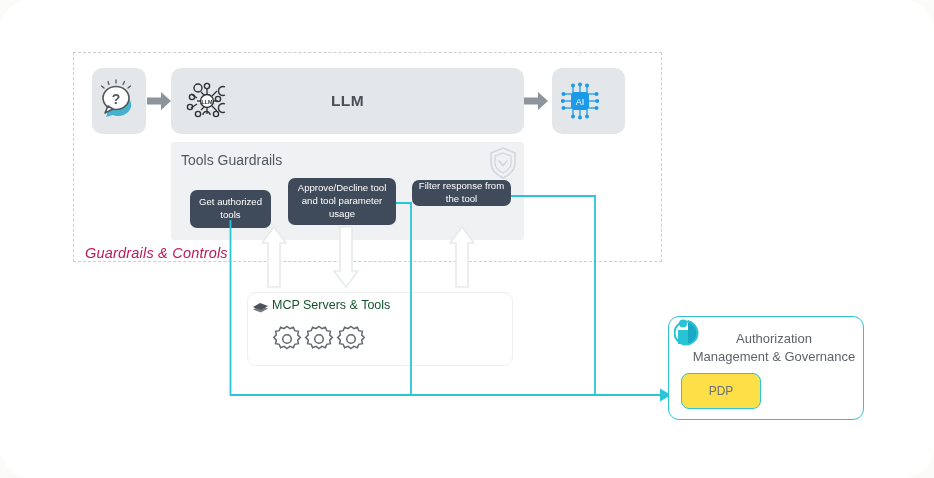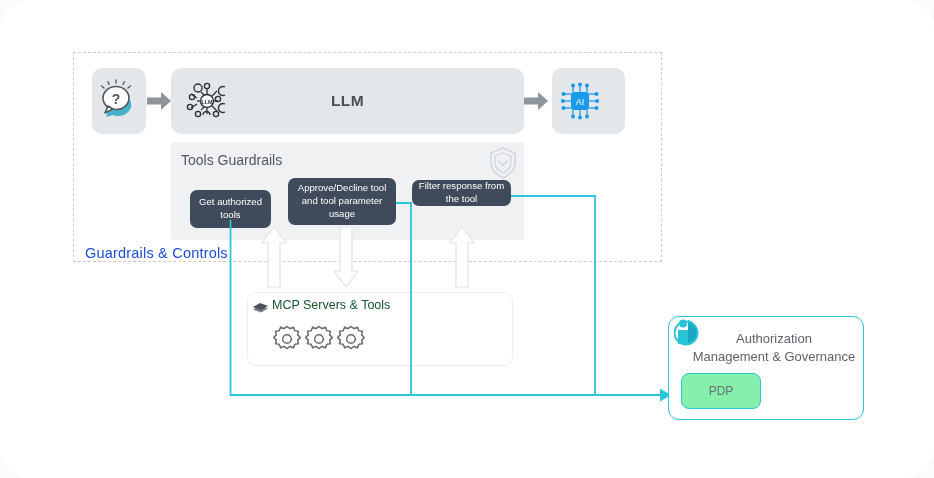--- a/index.html
+++ b/index.html
@@ -28,23 +28,24 @@
     position: absolute;
     left: 73px; top: 52px;
     width: 589px; height: 210px;
     border: 1.5px dashed #c8d0d6;
     box-sizing: border-box;
   }
   #guardrails-label {
     position: absolute;
     left: 85px; top: 245px;
     font-size: 14.5px;
-    color: #1d4ed8;
+    color: #be185d;
     letter-spacing: .2px;
     white-space: nowrap;
+    font-style: italic;
   }
 
   
   .tile {
     position: absolute;
     background: #e3e7ea;
     border-radius: 10px;
   }
   #user-tile { left: 92px; top: 68px; width: 54px; height: 66px; }
   #llm-bar   { left: 171px; top: 68px; width: 353px; height: 66px; }
@@ -143,21 +144,21 @@
     width: 172px;
     text-align: center;
     font-size: 13px;
     color: #5e636a;
     line-height: 1.4;
   }
   .auth-sub {
     position: absolute;
     border: 1.6px solid #2ac5d9;
     border-radius: 8px;
-    background: #86efac;
+    background: #fde047;
     display: flex; align-items: center; justify-content: center;
     font-size: 12px; color: #6b7077;
     box-sizing: border-box;
   }
   #pdp-box { left: 681px; top: 373px; width: 80px; height: 36px; }
   #pip-box { left: 772px; top: 373px; width: 80px; height: 36px; }
 </style>
 </head>
 <body>
 

